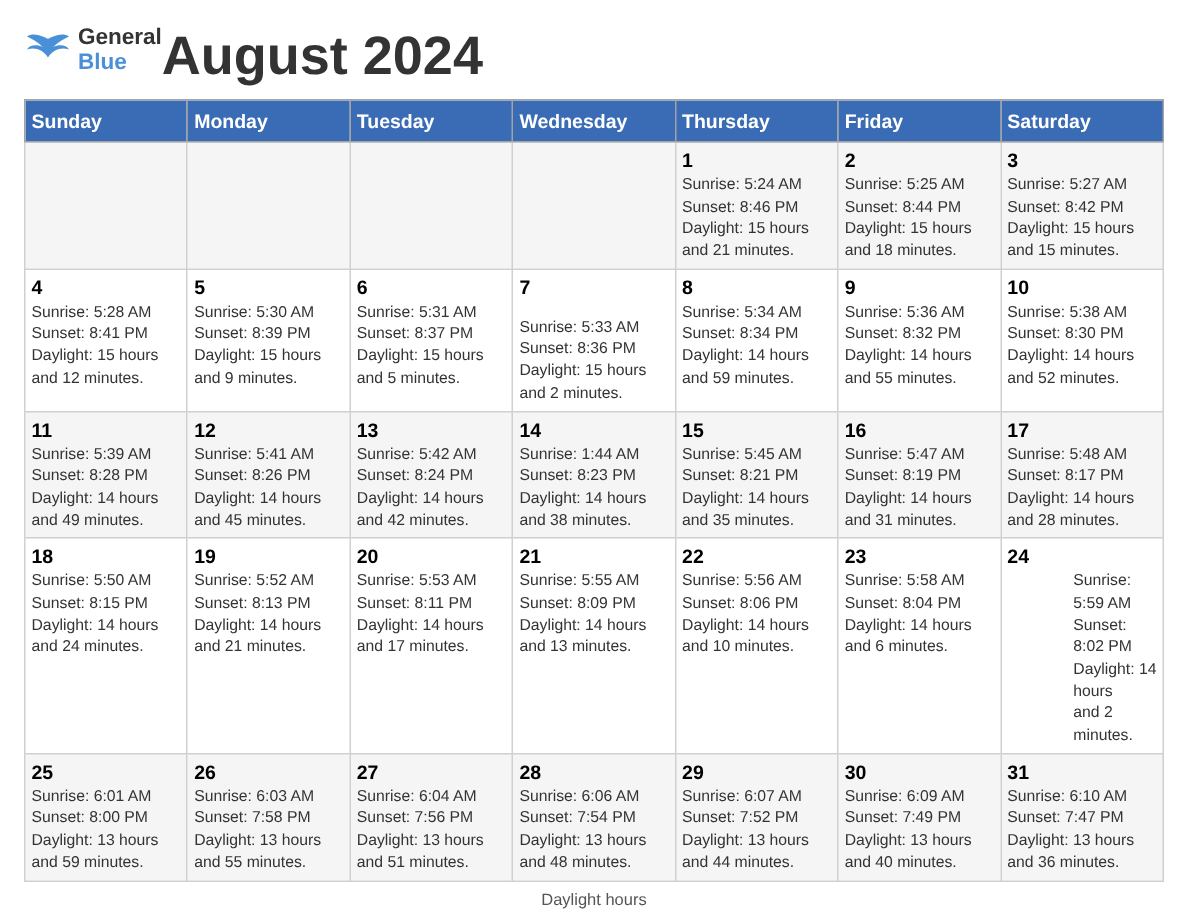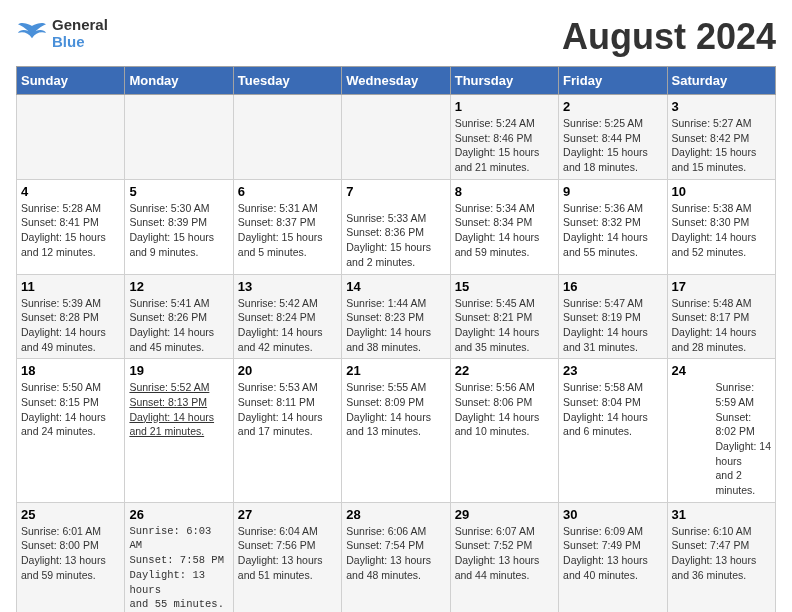--- a/index.html
+++ b/index.html
@@ -6,21 +6,20 @@
     body {
       font-family: Arial, sans-serif;
       background: #fff;
       width: 792px;
       min-height: 612px;
       padding: 16px;
     }
     .header-area {
       display: flex;
       align-items: flex-start;
-      justify-content: space-between;
       margin-bottom: 4px;
     }
     .logo {
       display: flex;
       align-items: center;
       gap: 4px;
     }
     .logo-bird {
       width: 32px;
       height: 28px;
@@ -255,21 +254,21 @@
       <tr>
         <td>
           <span class="day-num">18</span>
           <div class="day-info" style="white-space: pre-line;">Sunrise: 5:50 AM
 Sunset: 8:15 PM
 Daylight: 14 hours
 and 24 minutes.</div>
         </td>
         <td>
           <span class="day-num">19</span>
-          <div class="day-info" style="white-space: pre-line; text-decoration: underline;">Sunrise: 5:52 AM
+          <div class="day-info" style="white-space: pre-line;">Sunrise: 5:52 AM
 Sunset: 8:13 PM
 Daylight: 14 hours
 and 21 minutes.</div>
         </td>
         <td>
           <span class="day-num">20</span>
           <div class="day-info" style="white-space: pre-line;">Sunrise: 5:53 AM
 Sunset: 8:11 PM
 Daylight: 14 hours
 and 17 minutes.</div>
@@ -306,21 +305,21 @@
       <tr>
         <td>
           <span class="day-num">25</span>
           <div class="day-info" style="white-space: pre-line;">Sunrise: 6:01 AM
 Sunset: 8:00 PM
 Daylight: 13 hours
 and 59 minutes.</div>
         </td>
         <td>
           <span class="day-num">26</span>
-          <div class="day-info" style="white-space: pre-line; font-family: Liberation Mono, monospace;">Sunrise: 6:03 AM
+          <div class="day-info" style="white-space: pre-line;">Sunrise: 6:03 AM
 Sunset: 7:58 PM
 Daylight: 13 hours
 and 55 minutes.</div>
         </td>
         <td>
           <span class="day-num">27</span>
           <div class="day-info" style="white-space: pre-line;">Sunrise: 6:04 AM
 Sunset: 7:56 PM
 Daylight: 13 hours
 and 51 minutes.</div>

